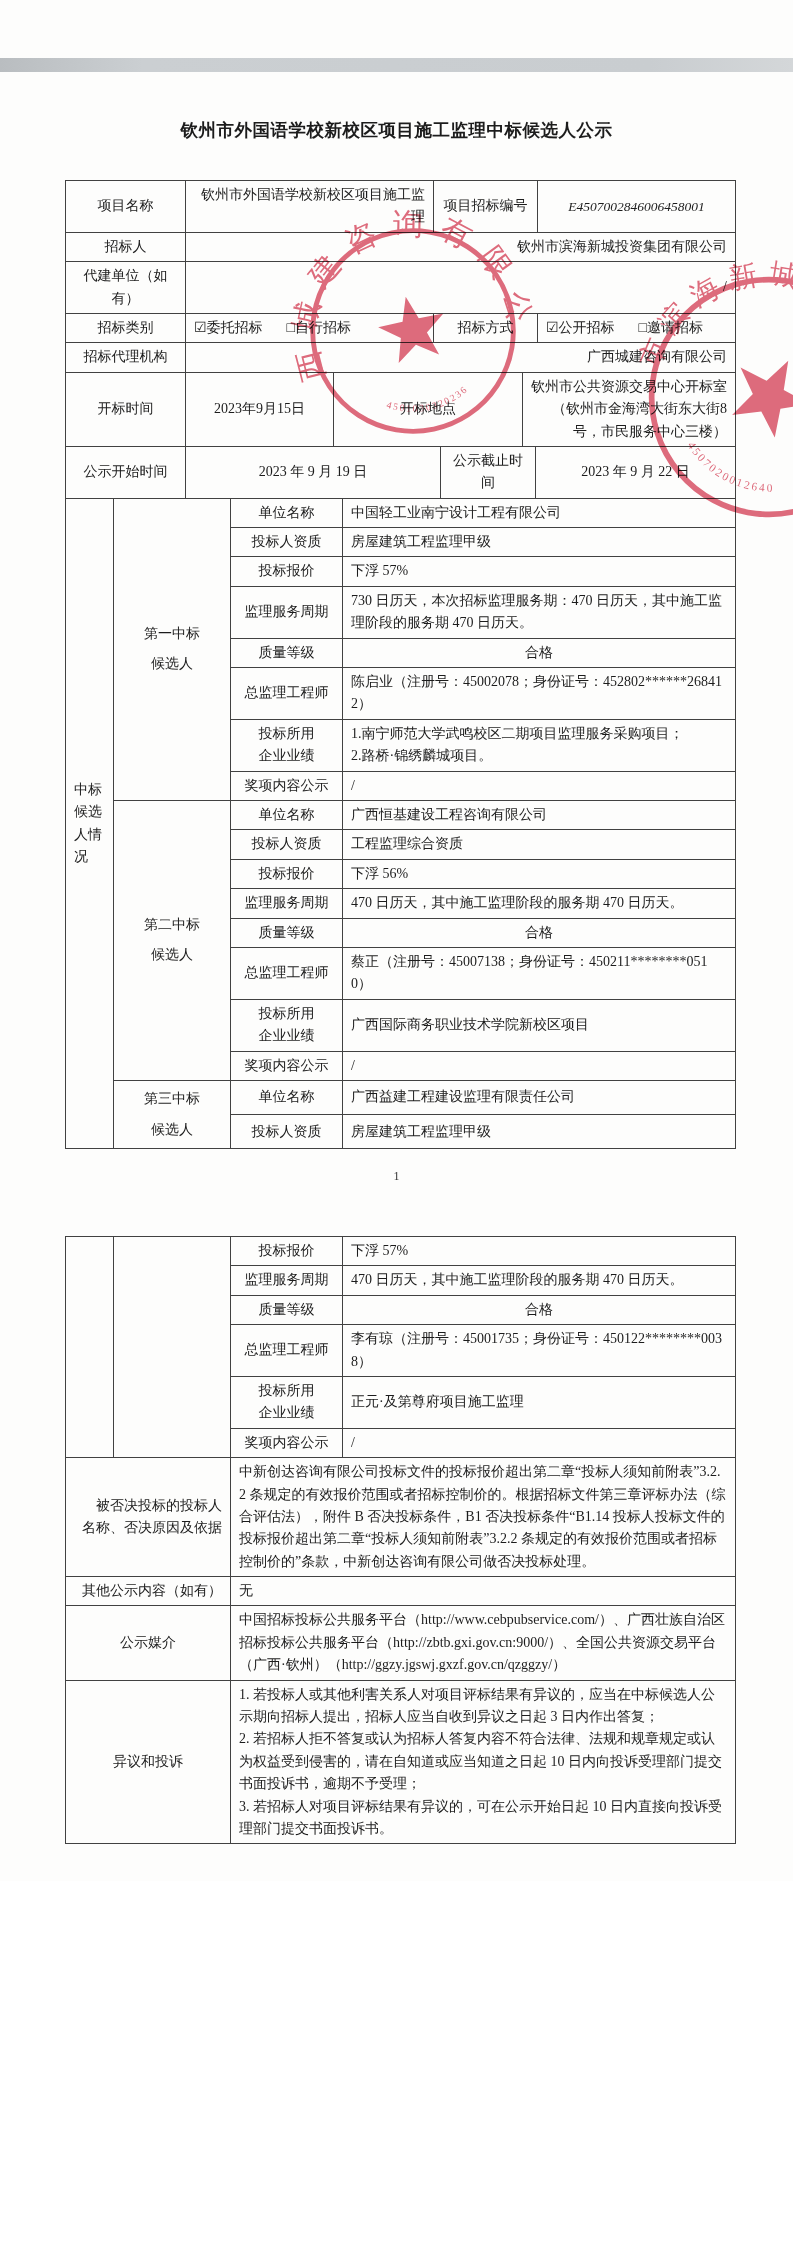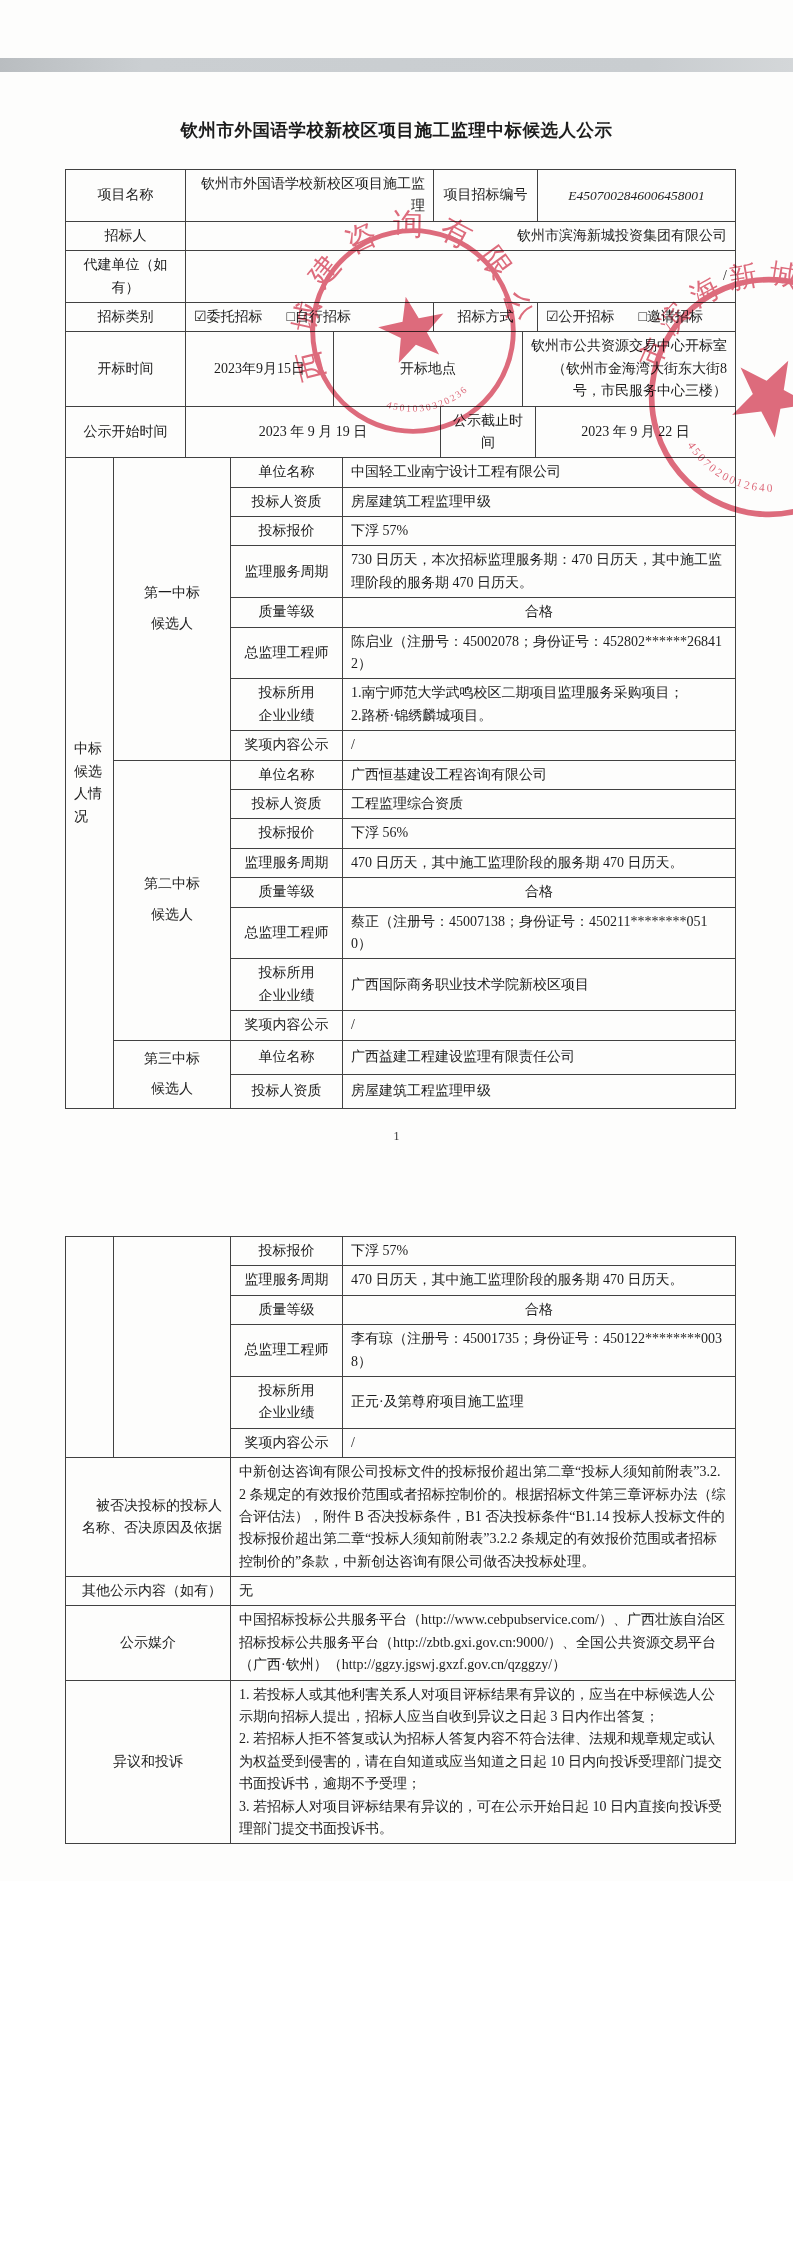--- a/index.html
+++ b/index.html
@@ -10,21 +10,21 @@
     color:#1c1c1c;
   }
   .scan-strip{position:absolute;top:58px;left:0;width:793px;height:14px;
     background:linear-gradient(90deg,#b9bdc0 0%,#cbcfd2 18%,#c9cdd0 82%,#d4d7d9 100%);}
   .page{position:absolute;left:0;width:793px;}
   .page1{top:0;}
   .page2{top:1192px;}
   .title{margin:118px 0 0 0;text-align:center;font-size:17.5px;font-weight:700;letter-spacing:.5px;}
   table.t{border-collapse:collapse;table-layout:fixed;margin-left:65px;width:670px;font-size:14px;}
   table.t td{border:1px solid #414141;padding:3px 8px;line-height:1.6;vertical-align:middle;word-break:break-all;}
-  .t1{margin-top:27px;}
+  .t1{margin-top:38px;}
   table.t + table.t{margin-top:-1px;}
   td.lab{text-align:center;padding:3px 4px;}
   td.left{text-align:right;padding:3px 6px;}
   td.center{text-align:center;}
   .pre{white-space:pre-line;}
   .big{line-height:1.85;}
   .pad-lg{padding-top:13px;padding-bottom:13px;}
   td.vlab{text-align:left;padding:2px 1px;line-height:2.2;}
   .wrap4{display:inline-block;width:60px;line-height:2.2;}
   .opts{display:flex;gap:24px;}
@@ -76,20 +76,24 @@
             <span>□自行招标</span>
           </span>
         </td>
         <td class="lab" colspan="4">招标方式</td>
         <td class="left">
           <span class="opts">
             <span>☑公开招标</span>
             <span>□邀请招标</span>
           </span>
         </td>
+      </tr>
+      <tr>
+        <td class="lab">招标代理机构</td>
+        <td class="left" colspan="7">广西城建咨询有限公司</td>
       </tr>
       <tr>
         <td class="lab">开标时间</td>
         <td class="center">2023年9月15日</td>
         <td class="lab" colspan="3">开标地点</td>
         <td class="left big" colspan="3">钦州市公共资源交易中心开标室（钦州市金海湾大街东大街8号，市民服务中心三楼）</td>
       </tr>
       <tr>
         <td class="lab">公示开始时间</td>
         <td class="center" colspan="3">2023 年 9 月 19 日</td>

